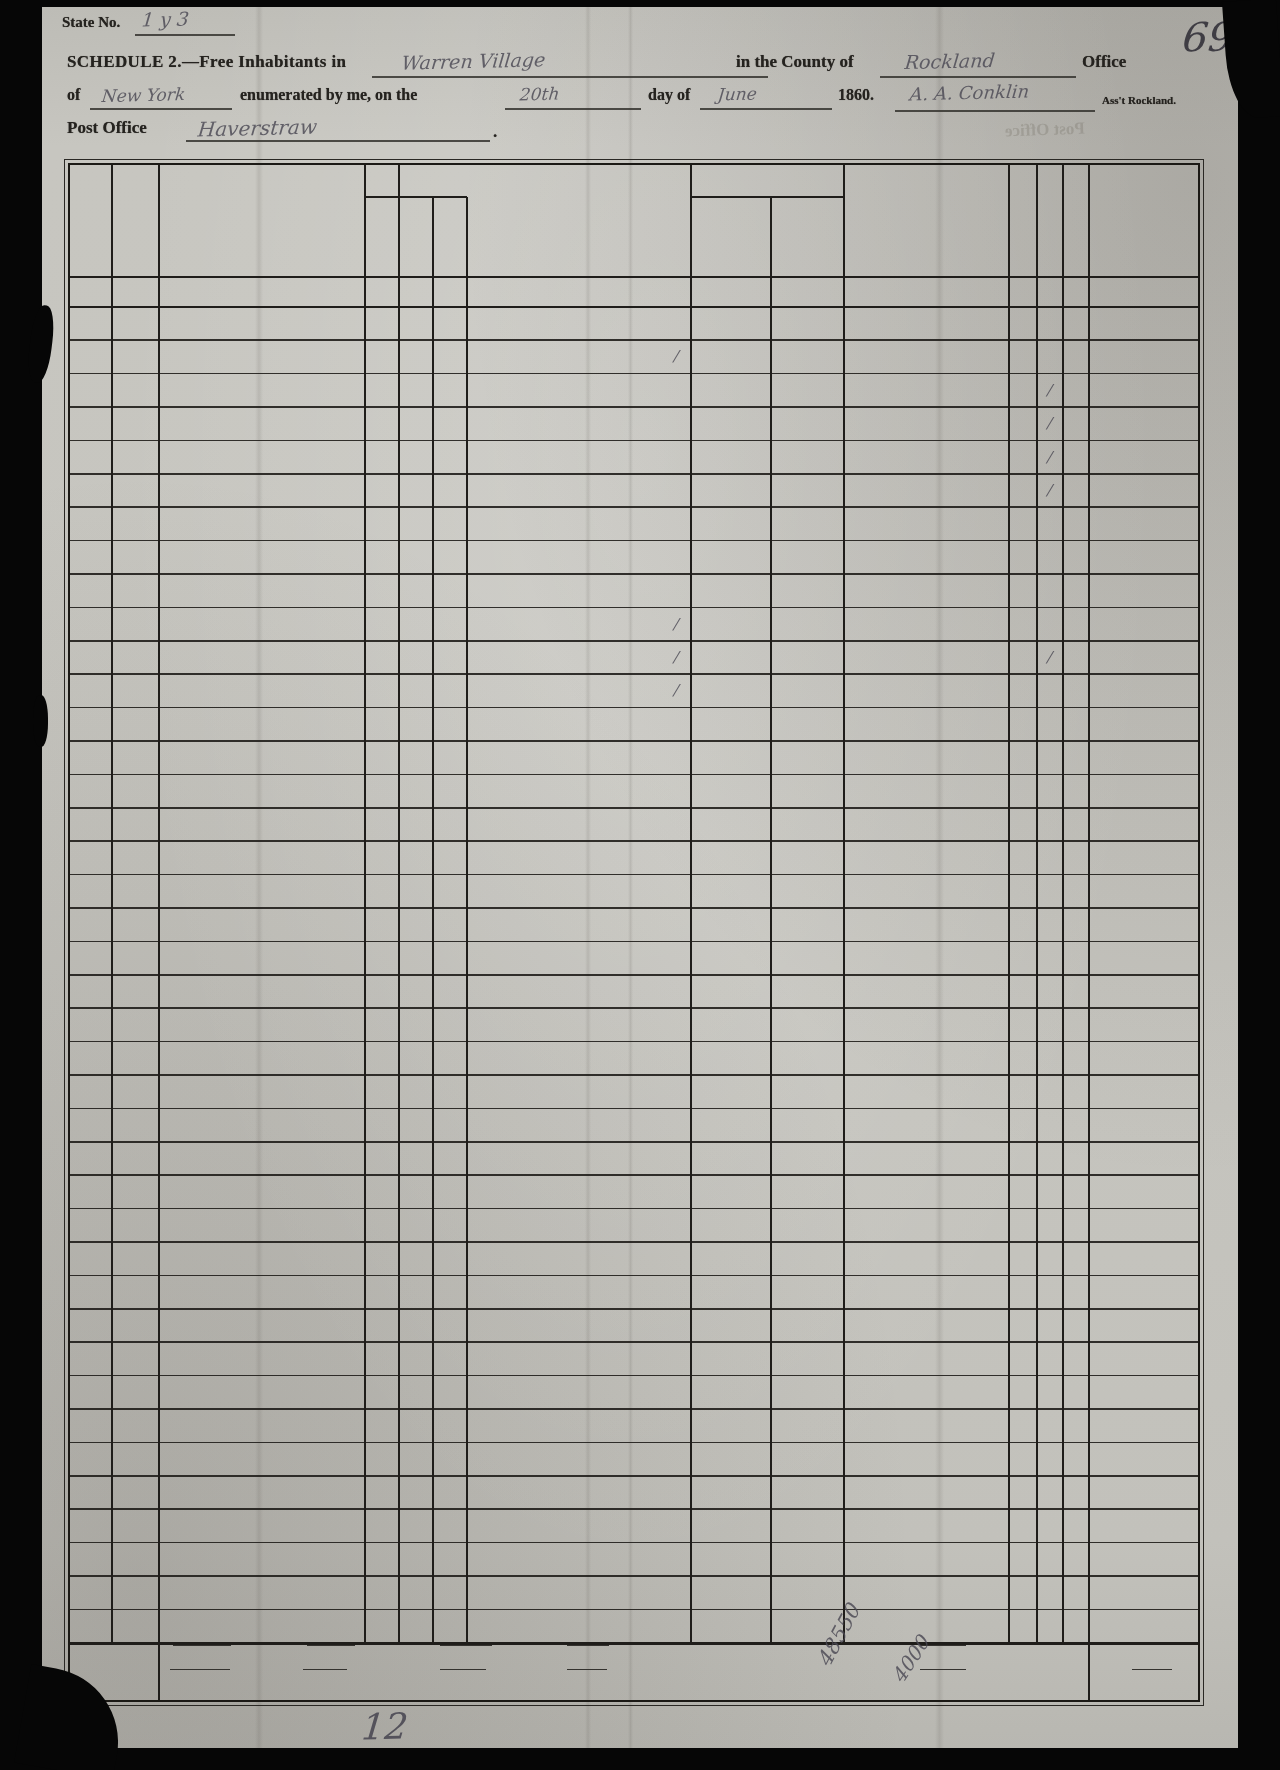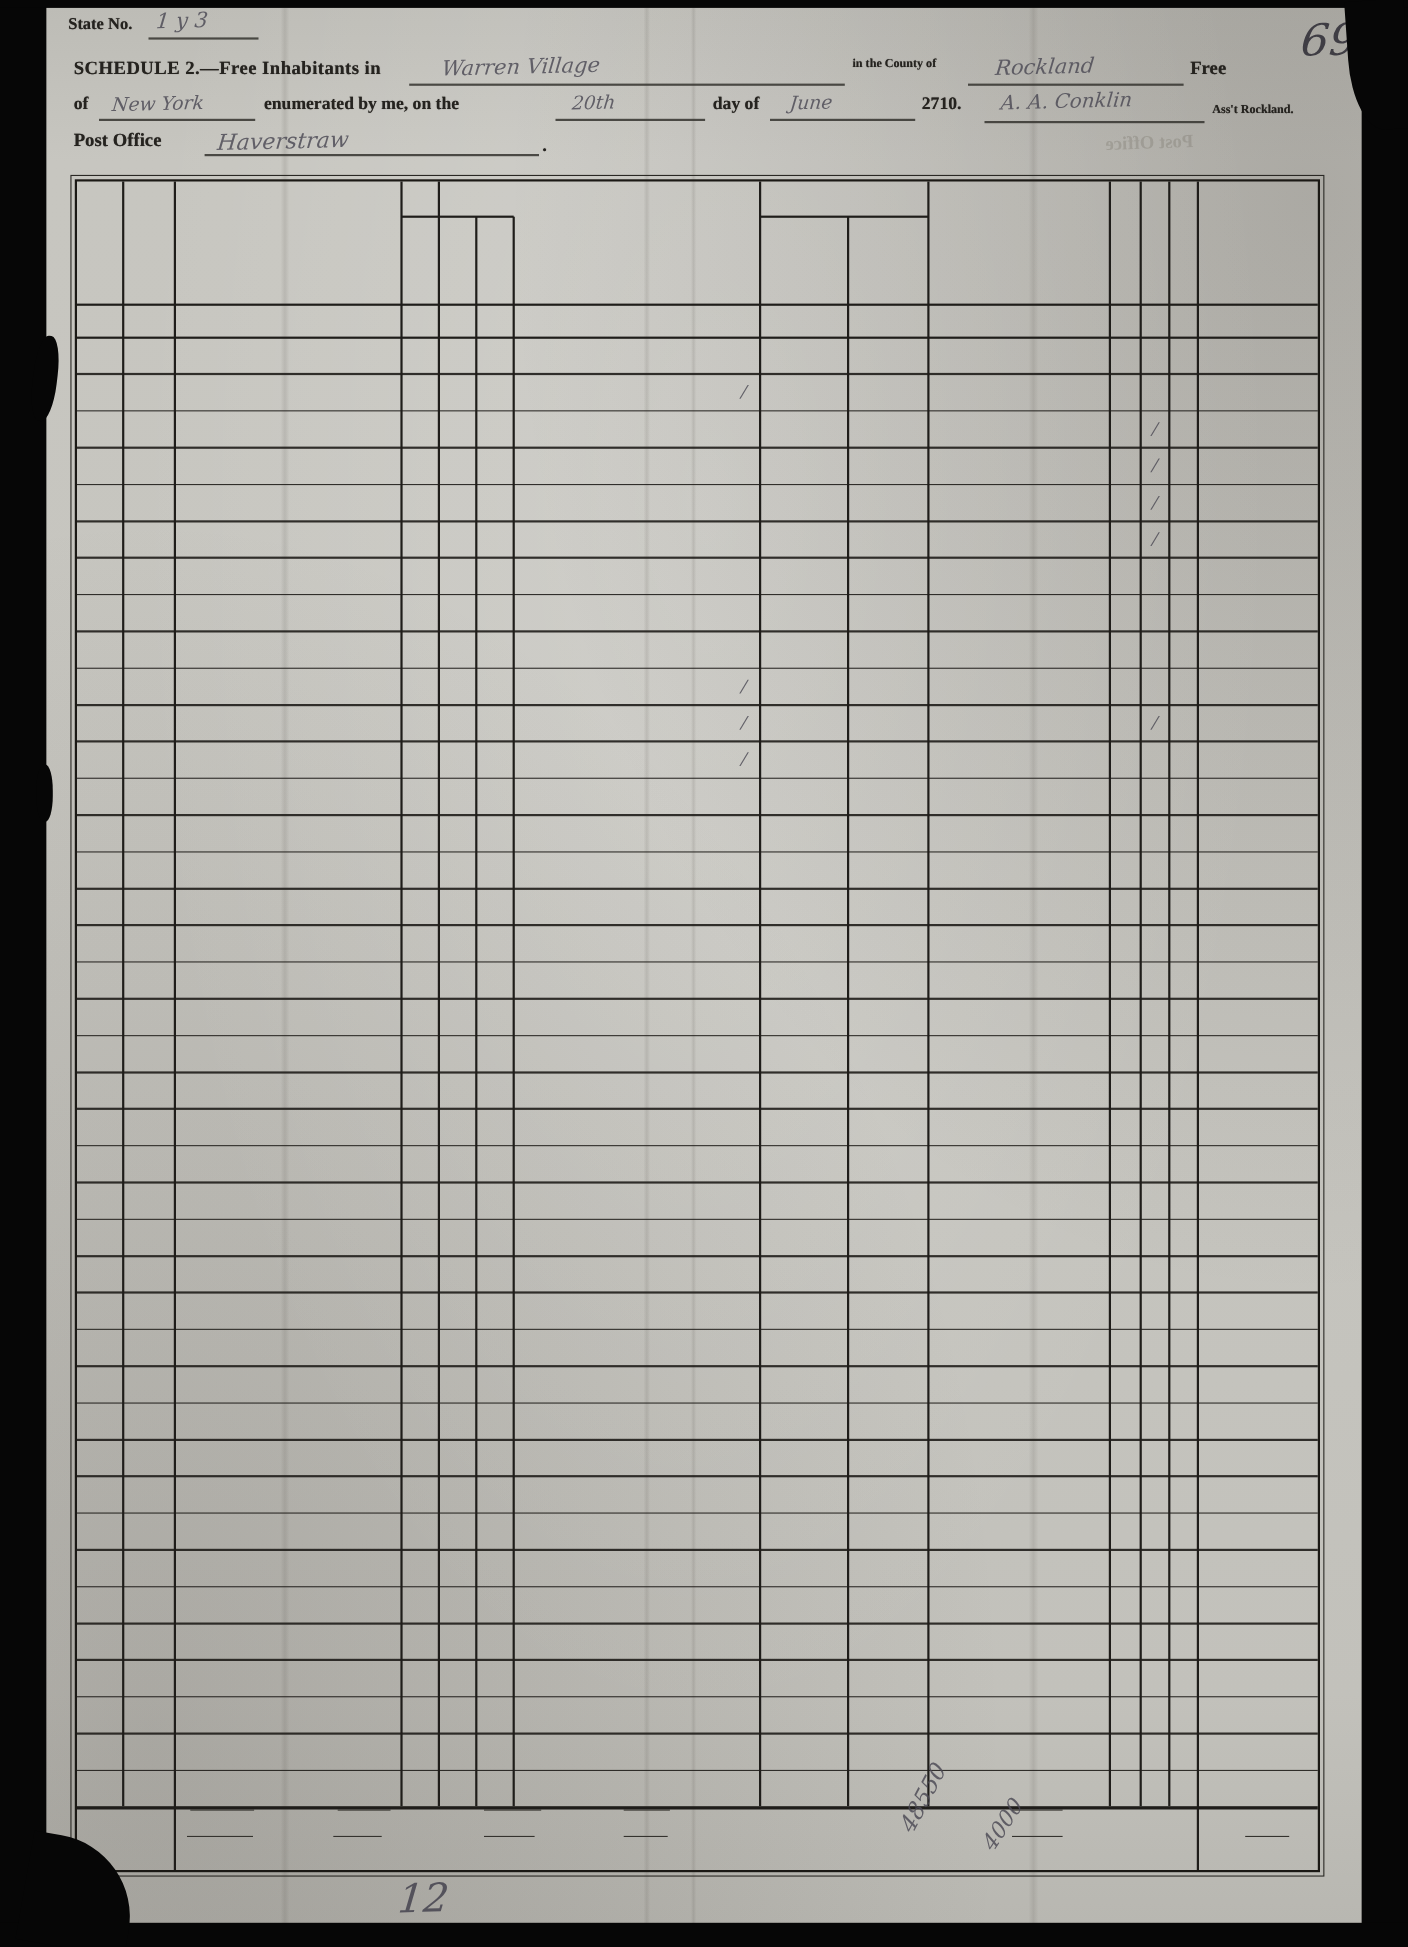--- a/index.html
+++ b/index.html
@@ -41,35 +41,35 @@
   <div class="streak" style="left:935px;width:9px;"></div>
 
   <span class="print abs" style="left:62px;top:14px;font-size:15px;">State No.</span>
   <span class="hw abs" style="left:142px;top:8px;font-size:19px;">1 y 3</span>
   <div class="uline" style="left:135px;top:34px;width:100px;"></div>
   <span class="hw abs" style="left:1183px;top:14px;font-size:40px;opacity:.9;color:#34323a;">69</span>
 
   <span class="print abs" style="left:67px;top:52px;font-size:17px;letter-spacing:.4px;">SCHEDULE 2.—Free Inhabitants in</span>
   <span class="hw abs" style="left:402px;top:50px;font-size:19px;">Warren Village</span>
   <div class="uline" style="left:372px;top:76px;width:396px;"></div>
-  <span class="print abs" style="left:775px;top:52px;font-size:11px;">in the County of</span>
+  <span class="print abs" style="left:736px;top:52px;font-size:17px;">in the County of</span>
   <span class="hw abs" style="left:905px;top:50px;font-size:19px;">Rockland</span>
   <div class="uline" style="left:880px;top:76px;width:196px;"></div>
-  <span class="print abs" style="left:1082px;top:52px;font-size:17px;">Free</span>
+  <span class="print abs" style="left:1082px;top:52px;font-size:17px;">Office</span>
 
   <span class="print abs" style="left:67px;top:86px;font-size:16px;">of</span>
   <span class="hw abs" style="left:102px;top:85px;font-size:17px;">New York</span>
   <div class="uline" style="left:90px;top:108px;width:142px;"></div>
   <span class="print abs" style="left:240px;top:86px;font-size:16px;">enumerated by me, on the</span>
   <span class="hw abs" style="left:520px;top:84px;font-size:17px;">20th</span>
   <div class="uline" style="left:505px;top:108px;width:136px;"></div>
   <span class="print abs" style="left:648px;top:86px;font-size:16px;">day of</span>
   <span class="hw abs" style="left:718px;top:84px;font-size:17px;">June</span>
   <div class="uline" style="left:700px;top:108px;width:132px;"></div>
-  <span class="print abs" style="left:838px;top:86px;font-size:16px;">2710.</span>
+  <span class="print abs" style="left:838px;top:86px;font-size:16px;">1860.</span>
   <span class="hw abs" style="left:910px;top:82px;font-size:18px;">A. A. Conklin</span>
   <div class="uline" style="left:895px;top:110px;width:200px;"></div>
   <span class="print abs" style="left:1102px;top:94px;font-size:11px;">Ass't Rockland.</span>
 
   <span class="print abs" style="left:67px;top:118px;font-size:17px;">Post Office</span>
   <span class="hw abs" style="left:198px;top:116px;font-size:20px;">Haverstraw</span>
   <div class="uline" style="left:186px;top:140px;width:304px;"></div>
   <span class="print abs" style="left:493px;top:122px;font-size:17px;">.</span>
   <span class="ghost" style="left:1005px;top:120px;font-size:17px;">Post Office</span>
 

